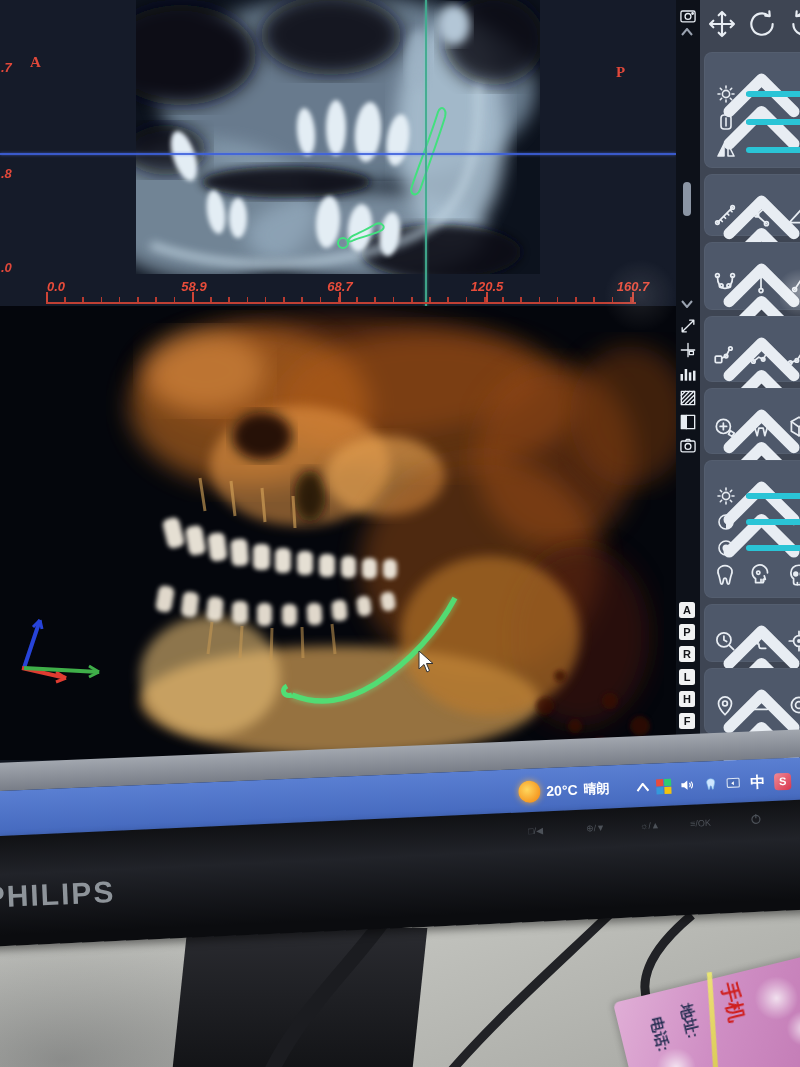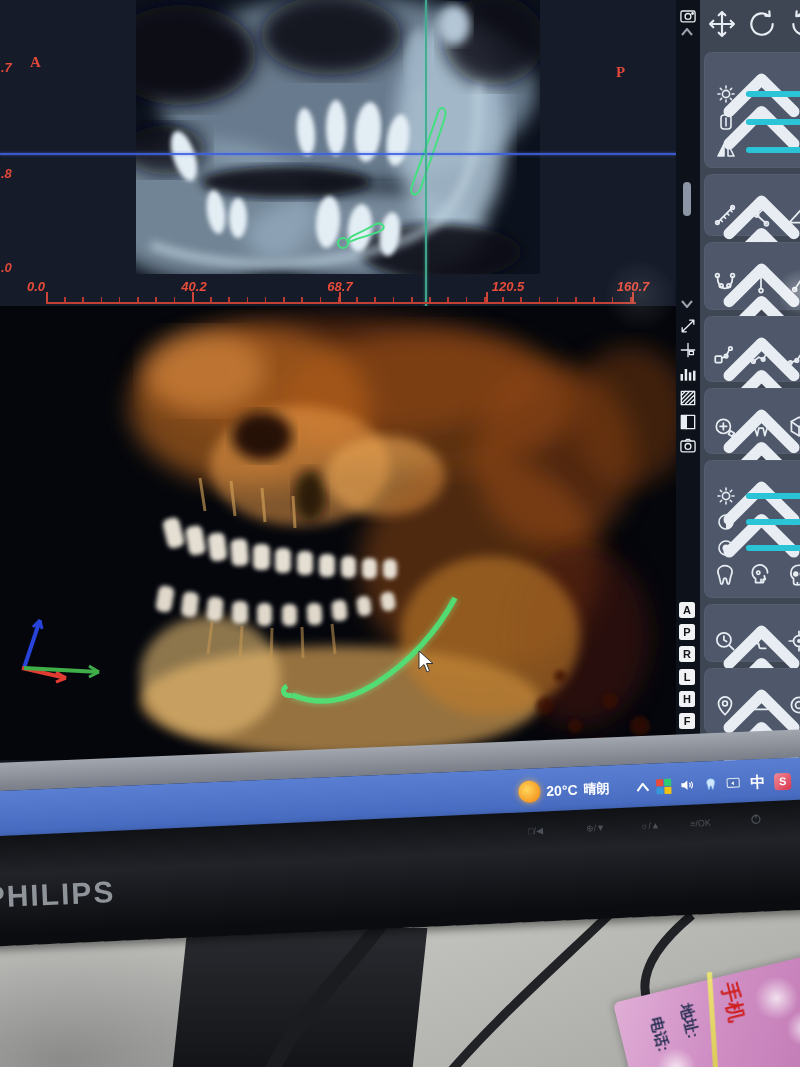--- a/index.html
+++ b/index.html
@@ -145,24 +145,24 @@
 
       <div id="ruler">
         <div class="minors"></div>
         <div class="majortick" style="left:0;"></div>
         <div class="majortick" style="left:146px;"></div>
         <div class="majortick" style="left:293px;"></div>
         <div class="majortick" style="left:440px;"></div>
         <div class="majortick" style="left:586px;"></div>
         <div class="baseline"></div>
       </div>
-      <span class="ruler-label" style="left:36px;top:279px;">0.0</span>
-      <span class="ruler-label" style="left:194px;top:279px;">40.2</span>
+      <span class="ruler-label" style="left:56px;top:279px;">0.0</span>
+      <span class="ruler-label" style="left:194px;top:279px;">58.9</span>
       <span class="ruler-label" style="left:340px;top:279px;">68.7</span>
-      <span class="ruler-label" style="left:487px;top:279px;margin-left:21px;">120.5</span>
+      <span class="ruler-label" style="left:487px;top:279px;">120.5</span>
       <span class="ruler-label" style="left:633px;top:279px;">160.7</span>
 
       <div id="vr-btn">VR</div>
 
       <svg id="render3d" viewBox="0 0 676 452">
         <defs>
           <filter id="f2">
               <feGaussianBlur stdDeviation="2"></feGaussianBlur>
             </filter>
           <filter id="f6">

